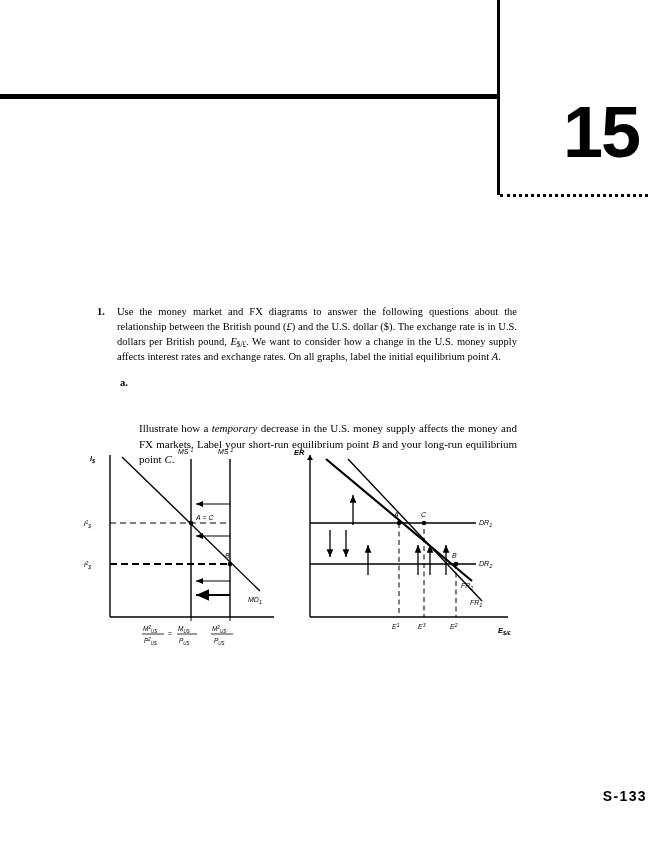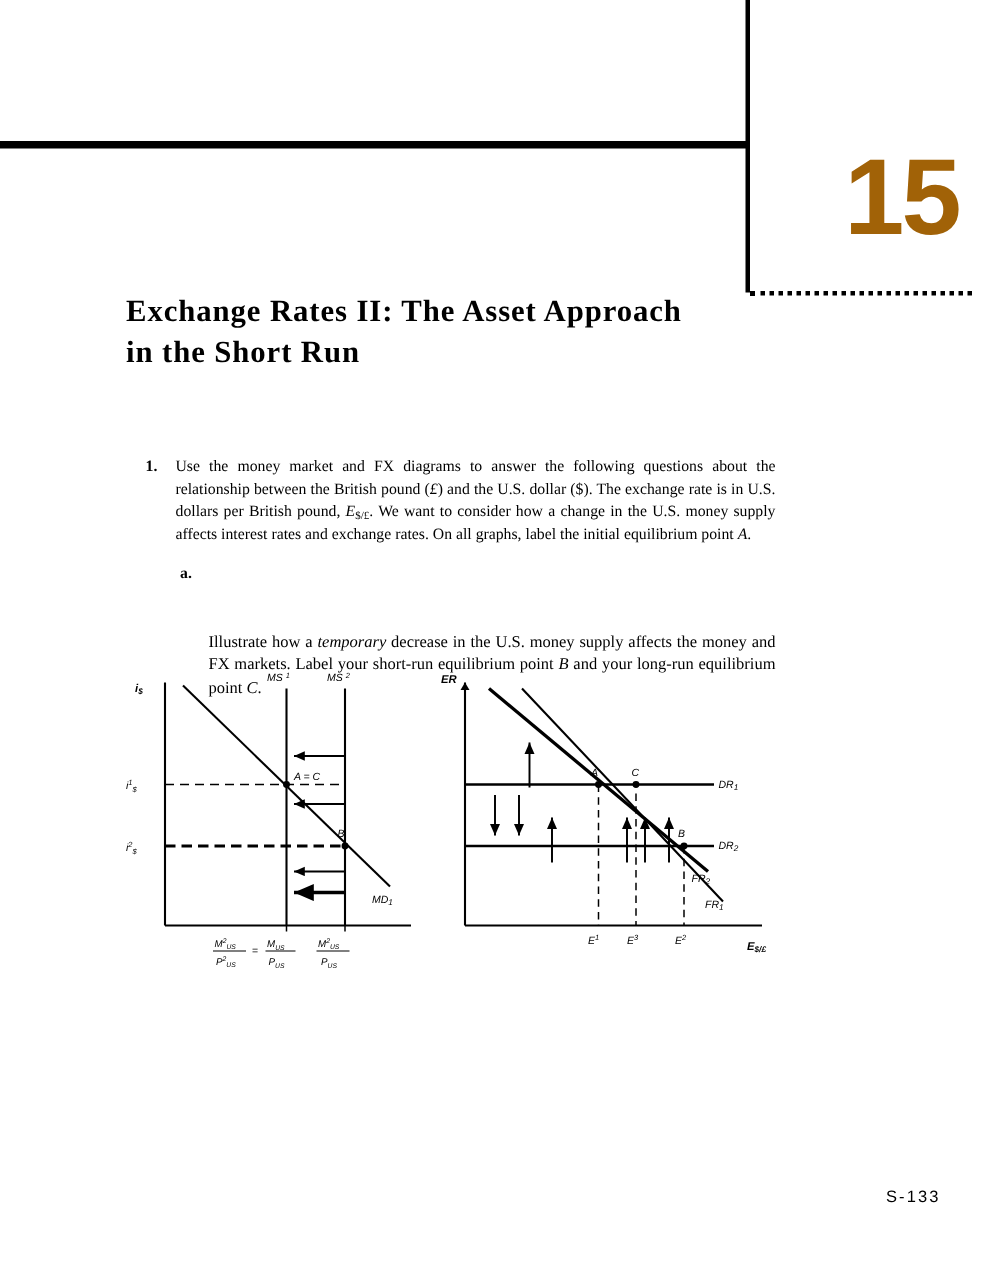--- a/index.html
+++ b/index.html
@@ -46,21 +46,21 @@
   }
   .chapter-number {
     position: absolute;
     right: 16px;
     top: 96px;
     font-family: "Liberation Sans", sans-serif;
     font-weight: bold;
     font-size: 72px;
     letter-spacing: -2px;
     line-height: 1;
-    color: #a16207;
+    color: #000000;
   }
   
   .chapter-title {
     position: absolute;
     left: 84px;
     top: 195px;
     width: 420px;
     font-family: "Liberation Serif", serif;
     font-weight: bold;
     font-size: 20.5px;
@@ -131,43 +131,39 @@
     position: absolute;
     left: 78px;
     top: 445px;
     width: 500px;
     height: 210px;
   }
   .figure svg { display: block; }
   
   .footer {
     position: absolute;
-    right: 28px;
+    right: 8px;
     bottom: 44px;
     font-family: "Liberation Sans", sans-serif;
-    font-weight: normal;
-    font-size: 11px;
+    font-weight: bold;
+    font-size: 14px;
     letter-spacing: 1.4px;
   }
 </style>
 </head>
 <body>
 
 <div class="page">
 
   <div class="rule-horizontal"></div>
   <div class="rule-vertical"></div>
   <div class="rule-dotted"></div>
 
   <div class="chapter-number">15</div>
 
-  <div class="chapter-title">
-    <span>Exchange Rates II: The Asset Approach</span><br>
-    <span>in the Short Run</span>
-  </div>
 
   <div class="q-block">
     <div class="q-row">
       <div class="q-num">1.</div>
       <div class="q-text">
         <span>Use the money market and FX diagrams to answer the following questions about the relationship between the British pound (</span><i>£</i><span>) and the U.S. dollar ($). The exchange rate is in U.S. dollars per British pound, </span><i>E</i><sub>$/£</sub><span>. We want to consider how a change in the U.S. money supply affects interest rates and exchange rates. On all graphs, label the initial equilibrium point </span><i>A</i><span>.</span>
       </div>
     </div>
 
     <div class="sub-block">

